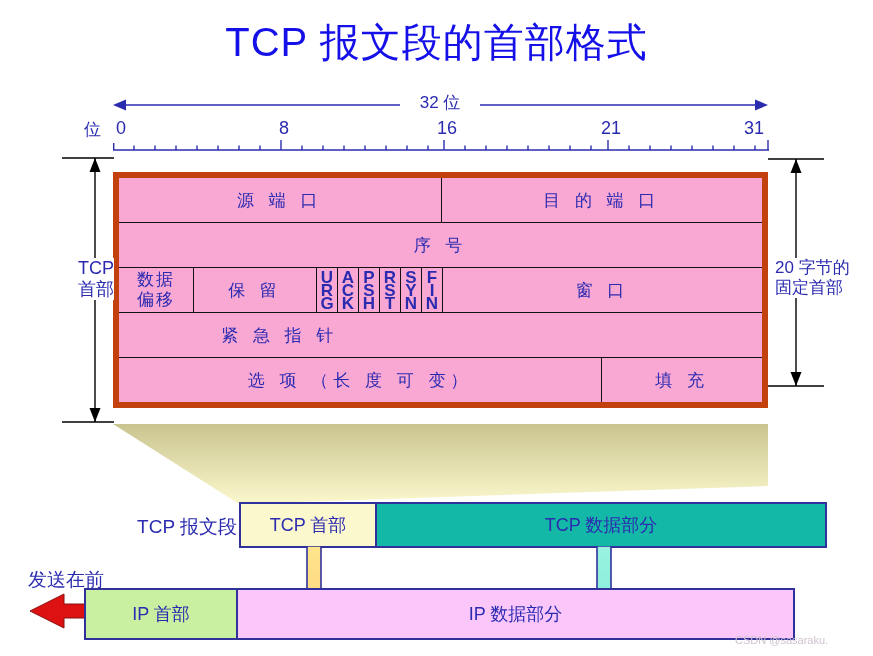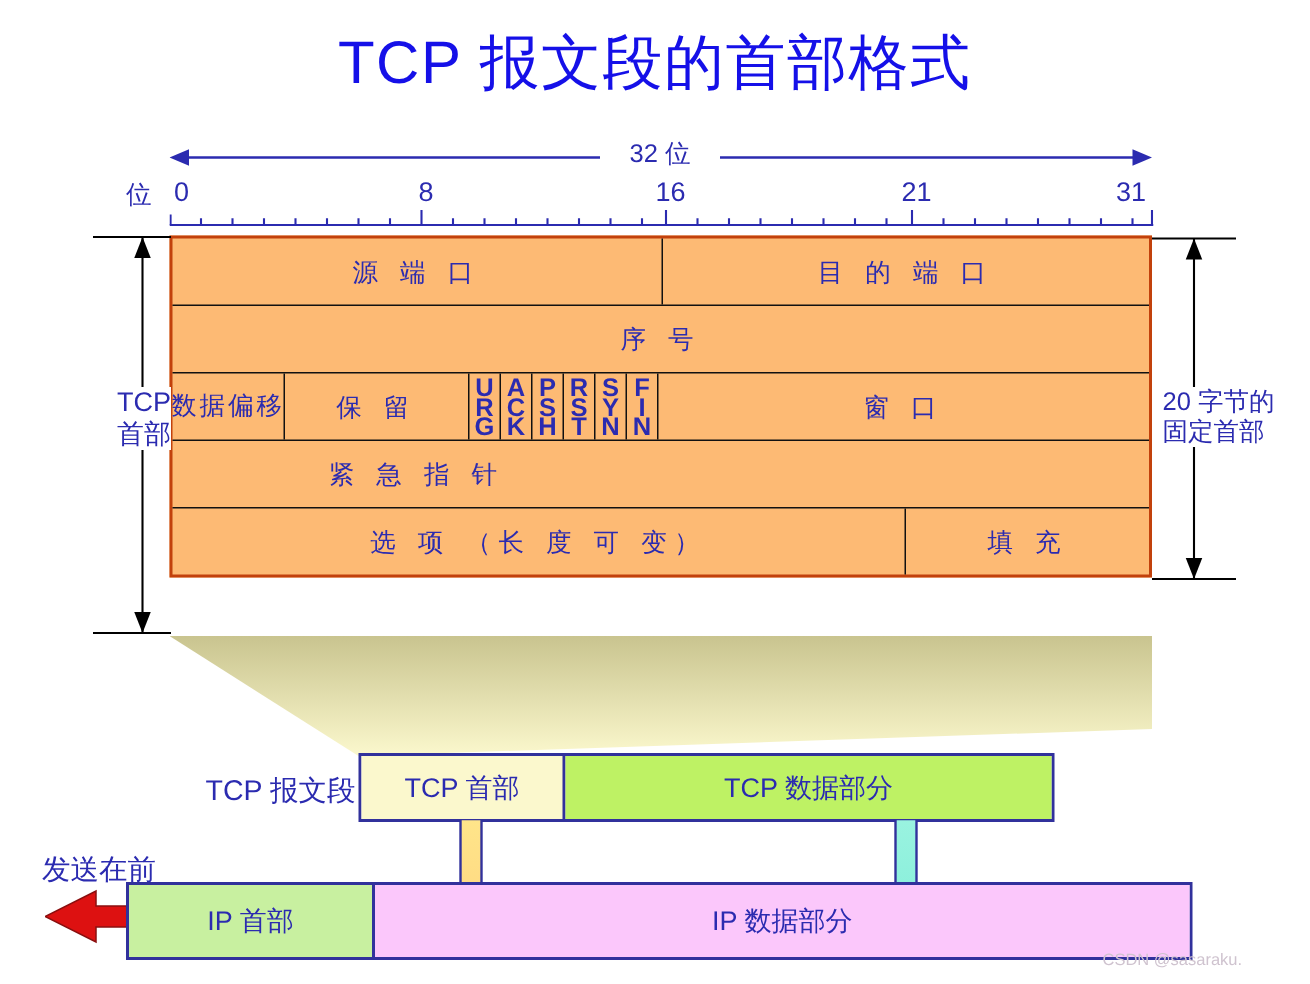--- a/index.html
+++ b/index.html
@@ -52,25 +52,25 @@
     font-size: 17px;
     color: #2b2bb0;
   }
   #ruler { left: 113px; top: 139px; width: 656px; height: 12px; }
 
   
   #shadow-trap {
     left: 113px; top: 424px; width: 655px; height: 80px;
   }
   #tcp-table {
-    left: 113px; top: 157px;
+    left: 113px; top: 172px;
     width: 655px;
-    border: 2px solid #c2410c;
-    box-sizing: border-box;
-    background: #fdba74;
+    border: 6px solid #c2410c;
+    box-sizing: border-box;
+    background: #f9a8d4;
   }
   #tcp-table .row {
     display: flex;
     border-bottom: 1px solid #111111;
     box-sizing: border-box;
   }
   #tcp-table .row.last { border-bottom: none; }
   #tcp-table .cell {
     box-sizing: border-box;
     text-align: center;
@@ -87,21 +87,21 @@
   #tcp-table .cell + .cell { border-left: 1px solid #111111; }
   .flagcell {
     letter-spacing: 0 !important;
     font-size: 12.5px;
     font-weight: bold;
     line-height: 13px;
     flex-direction: column;
   }
   .twoline {
     letter-spacing: 2px !important;
-    flex-direction: row;
+    flex-direction: column;
     line-height: 20px;
     font-size: 16px;
   }
 
   
   #left-measure { left: 62px; top: 150px; width: 52px; height: 280px; }
   #left-measure-label {
     left: 58px; top: 258px; width: 56px;
     text-align: right;
     font-size: 18px;
@@ -124,33 +124,33 @@
   
   #seg-label {
     left: 112px; top: 514px; width: 125px;
     text-align: right;
     font-size: 19px;
     color: #2b2bb0;
     white-space: nowrap;
   }
   #seg-strip {
     left: 239px; top: 502px;
-    width: 464px; height: 46px;
+    width: 588px; height: 46px;
     display: flex;
     border: 2px solid #31319c;
     box-sizing: border-box;
   }
   #seg-strip .seg {
     display: flex; align-items: center; justify-content: center;
     font-size: 18px; color: #2b2bb0;
     box-sizing: border-box;
     white-space: nowrap;
   }
   #seg-hdr { width: 136px; background: #fbf8cd; border-right: 2px solid #31319c; }
-  #seg-data { flex: 1; background: #bef264; }
+  #seg-data { flex: 1; background: #14b8a6; }
 
   
   #send-first {
     left: 28px; top: 567px;
     font-size: 19px;
     color: #2b2bb0;
     white-space: nowrap;
   }
   #red-arrow { left: 30px; top: 592px; width: 110px; height: 38px; }
   #ip-strip {
@@ -159,21 +159,21 @@
     display: flex;
     border: 2px solid #31319c;
     box-sizing: border-box;
   }
   #ip-strip .seg {
     display: flex; align-items: center; justify-content: center;
     font-size: 18px; color: #2b2bb0;
     box-sizing: border-box;
     white-space: nowrap;
   }
-  #ip-hdr { width: 164px; background: #c8f0a0; border-right: 2px solid #31319c; }
+  #ip-hdr { width: 152px; background: #c8f0a0; border-right: 2px solid #31319c; }
   #ip-data { flex: 1; background: #fbc7fb; }
 
   
   #arrow-yellow { left: 293px; top: 546px; width: 42px; height: 74px; }
   #arrow-teal   { left: 583px; top: 546px; width: 42px; height: 74px; }
 
   
   #watermark {
     left: 735px; top: 634px;
     font-size: 11px;

